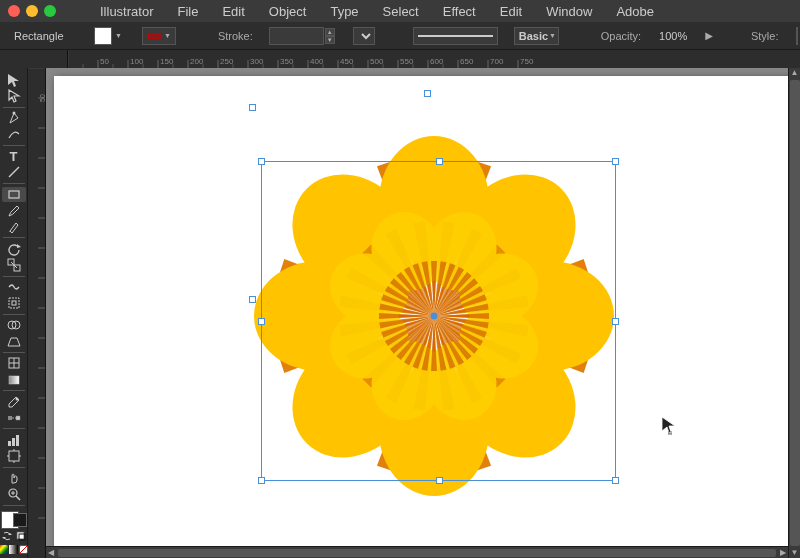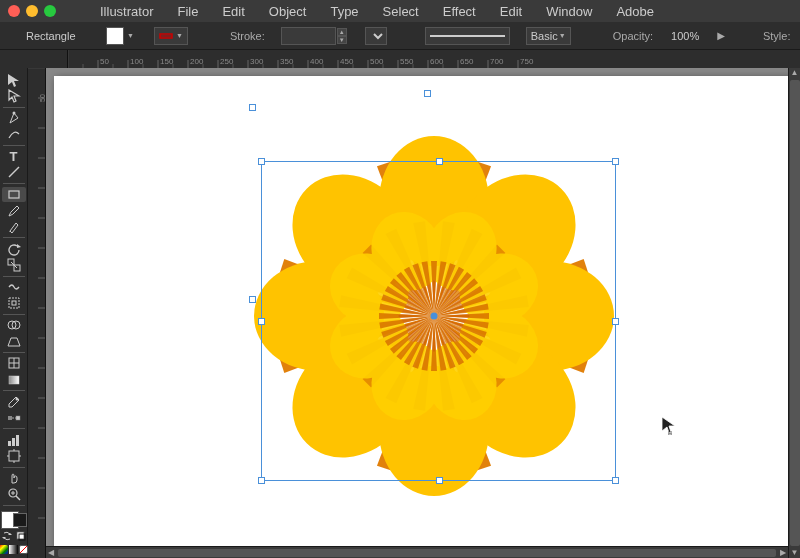--- a/index.html
+++ b/index.html
@@ -24,21 +24,21 @@
     .menu-item { color: #ccc; font-size: 13px; padding: 0 8px; cursor: default; }
     .apple-logo { margin-right: 8px; font-size: 14px; color: #ccc; }
 
     
     .toolbar {
       height: 28px;
       background: #2d2d2d;
       border-bottom: 1px solid #1a1a1a;
       display: flex;
       align-items: center;
-      padding: 0 20px;
+      padding: 0 8px;
       gap: 16px;
     }
     .tool-label { color: #ccc; font-size: 11px; padding: 0 6px; min-width: 70px; }
     .color-swatch-group { display: flex; align-items: center; gap: 2px; }
     .swatch-white { width: 18px; height: 18px; background: white; border: 1px solid #555; }
     .stroke-label { color: #aaa; font-size: 11px; margin-left: 4px; }
     .stroke-input { background: #3a3a3a; border: 1px solid #555; color: #ccc; font-size: 11px; width: 60px; height: 18px; padding: 0 2px; }
     .stroke-arrows { display: flex; flex-direction: column; margin-left: 1px; }
     .stroke-arrow { width: 10px; height: 8px; background: #444; border: 1px solid #555; font-size: 6px; color: #aaa; display: flex; align-items: center; justify-content: center; cursor: pointer; }
     .stroke-select { background: #3a3a3a; border: 1px solid #555; color: #ccc; font-size: 11px; width: 80px; height: 18px; margin-left: 2px; }
@@ -112,21 +112,21 @@
     </div>
   </div>
   <select class="stroke-select">
     <option></option>
   </select>
   <div class="vr"></div>
   <div style="background:#3a3a3a;border:1px solid #555;width:95px;height:18px;display:flex;align-items:center;padding:0 4px;">
     <div style="width:75px;height:2px;background:#ccc;"></div>
   </div>
   <div style="background:#3a3a3a;border:1px solid #555;height:18px;display:flex;align-items:center;padding:0 4px;min-width:45px;">
-    <span style="color:#ccc;font-size:11px;">Basic</span>
+    <span style="color:#ccc;font-size:11px;font-weight:bold;">Basic</span>
     <span class="dropdown-arrow">▼</span>
   </div>
   <div class="vr"></div>
   <span class="opacity-label">Opacity:</span>
   <span style="color:#ccc;font-size:11px;margin-left:2px;">100%</span>
   <span style="color:#aaa;font-size:10px;margin-left:2px;">▶</span>
   <div class="vr"></div>
   <span class="style-label">Style:</span>
   <div style="width:18px;height:18px;background:#888;border:1px solid #555;margin-left:2px;"></div>
   <span class="dropdown-arrow">▼</span>

